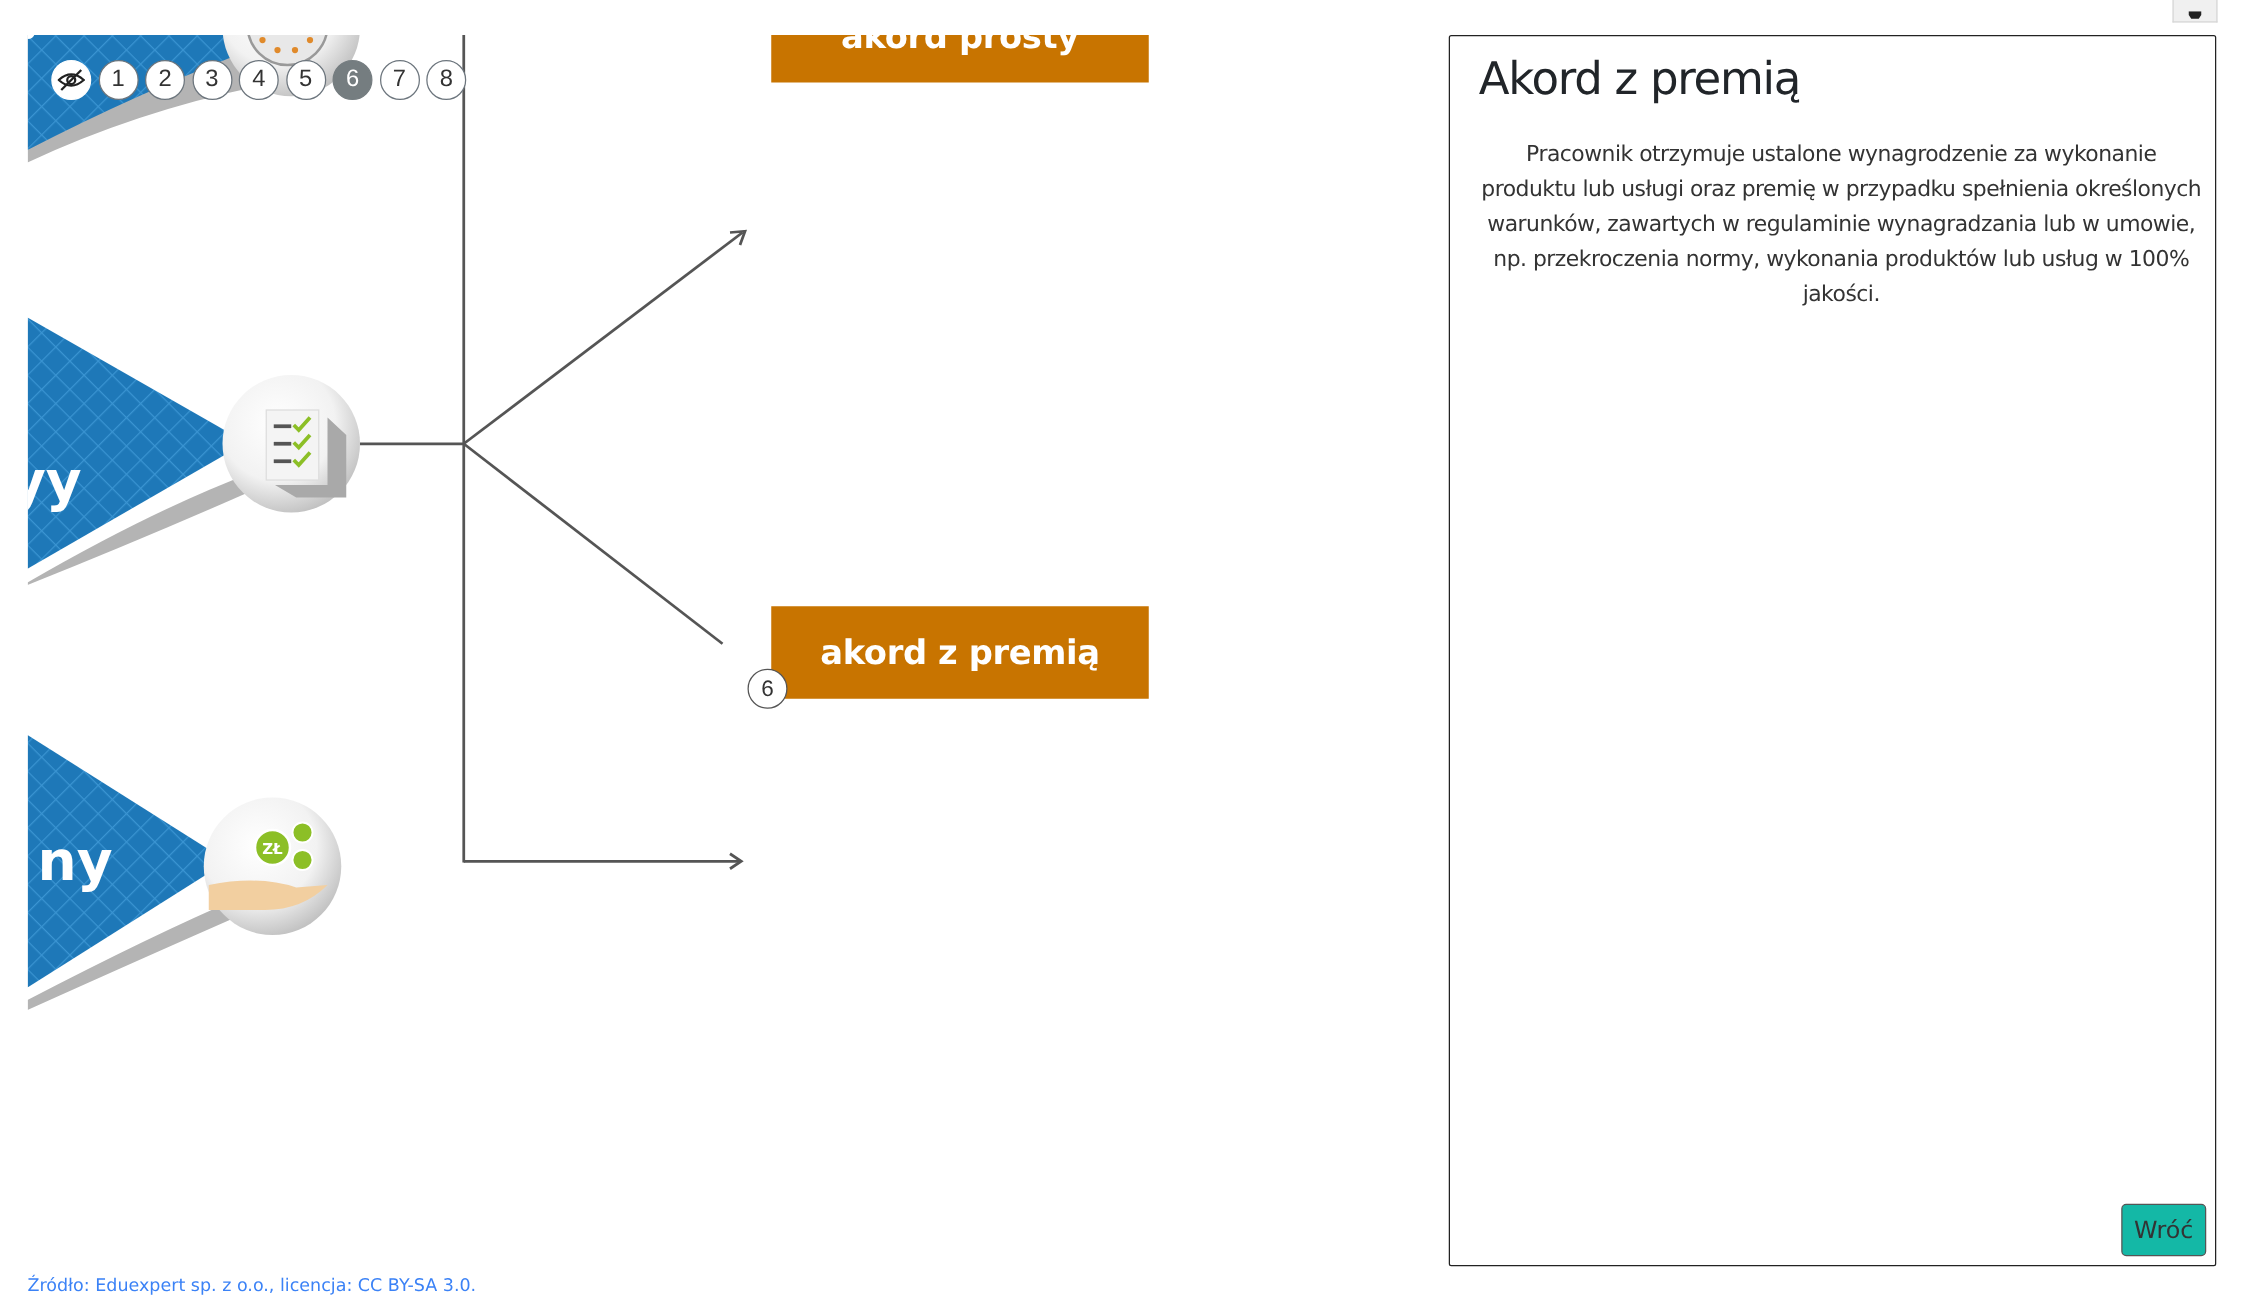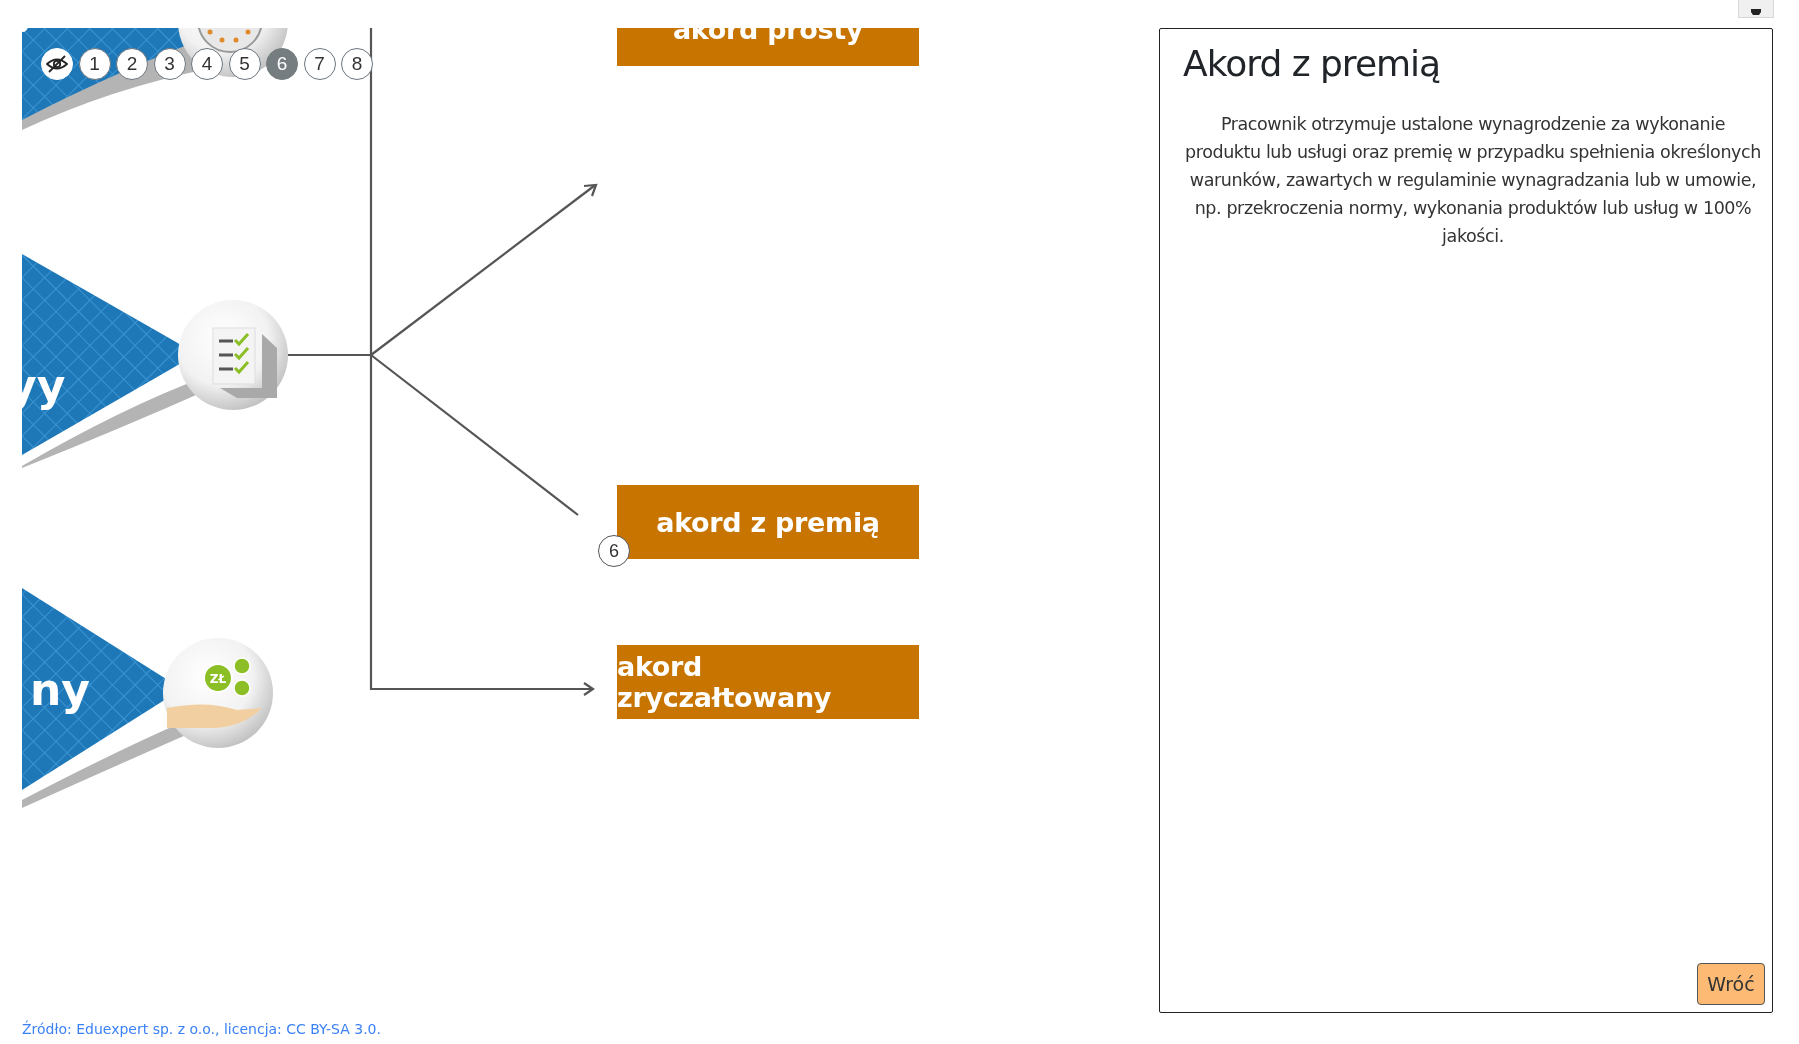--- a/index.html
+++ b/index.html
@@ -50,21 +50,21 @@
 
   
   #panel {
     position: absolute; left: 1159px; top: 28px; width: 614px; height: 985px;
     border: 1.5px solid #222; border-radius: 2px; background: #fff;
   }
   #panel h2 { position: absolute; left: 23px; top: 14px; font-weight: normal; font-size: 36px; color: #212529; font-family: "DejaVu Sans", sans-serif; letter-spacing: -1px; }
   #panel p { position: absolute; left: 23px; top: 81px; width: 580px; font-size: 17.5px; line-height: 28px; color: #333; font-family: "DejaVu Sans", sans-serif; letter-spacing: -0.4px; text-align: center; }
   #back-btn {
     position: absolute; left: 537px; top: 934px; width: 68px; height: 42px; border: 1px solid #555; border-radius: 4px;
-    background: #fdba74; font-size: 19px; color: #333; font-family: "DejaVu Sans", sans-serif; cursor: pointer;
+    background: #14b8a6; font-size: 19px; color: #333; font-family: "DejaVu Sans", sans-serif; cursor: pointer;
   }
 </style>
 </head>
 <body>
 
 <div id="diagram">
   <svg class="bg" width="1110" height="960" viewBox="0 0 1110 960">
     <defs>
       <pattern id="grid" width="16" height="16" patternUnits="userSpaceOnUse" patternTransform="rotate(45)">
         <rect width="16" height="16" fill="#1e78b8"></rect>
@@ -139,24 +139,20 @@
   <span class="side-label" style="left:-4px;top:636px;margin-left:12px;">ny</span>
 
   <div class="orange-box" style="top:-36px;">
     <span>akord prosty</span>
     <div class="shadow"></div>
   </div>
   <div class="orange-box" style="top:457px;">
     <span>akord z premią</span>
     <div class="shadow"></div>
   </div>
-  <div class="orange-box" style="top:617px;">
-    <span>akord zryczałtowany</span>
-    <div class="shadow"></div>
-  </div>
 
   <div class="marker6">6</div>
 </div>
 
 <div class="hotspots">
   <div class="hs eye">
     <svg width="22" height="18" viewBox="0 0 22 18">
       <path d="M1 9 Q11 0 21 9 Q11 18 1 9 Z" fill="none" stroke="#222" stroke-width="1.8"></path>
       <circle cx="11" cy="9" r="3.2" fill="none" stroke="#222" stroke-width="1.8"></circle>
       <line x1="3" y1="17" x2="19" y2="1" stroke="#222" stroke-width="1.8"></line>

